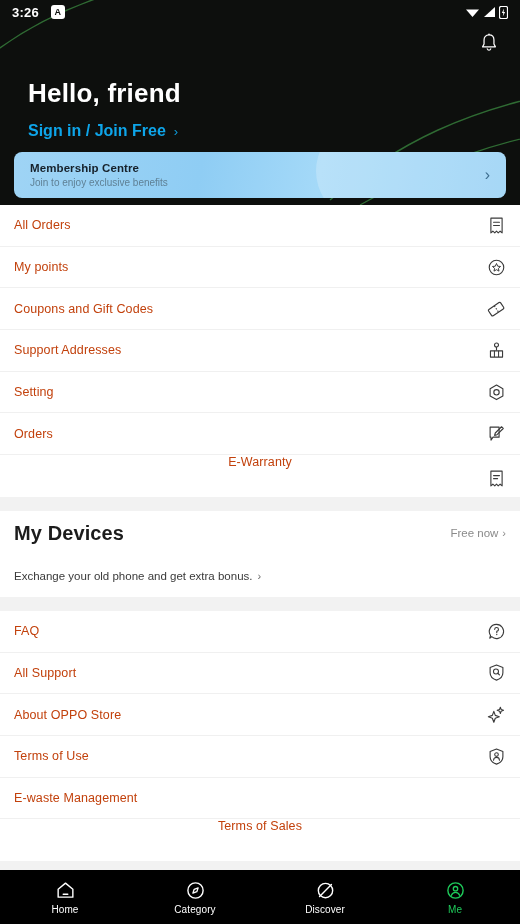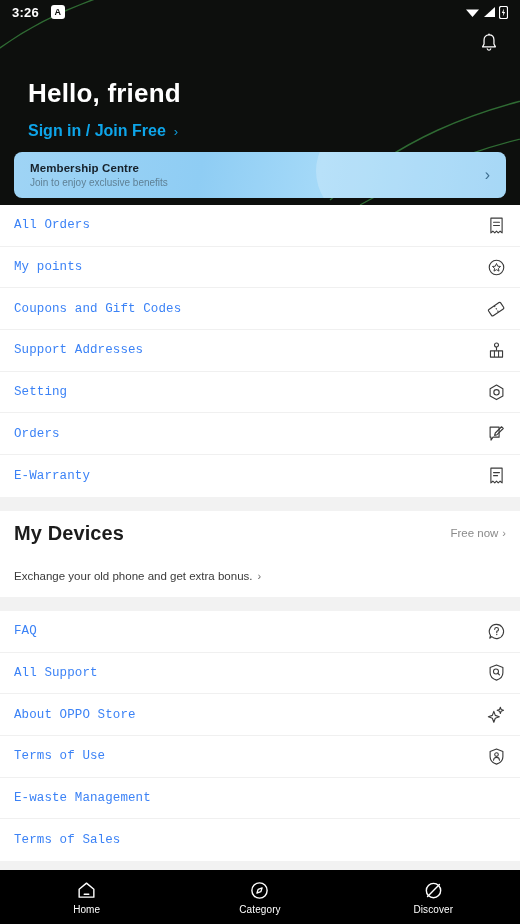--- a/index.html
+++ b/index.html
@@ -99,26 +99,25 @@
   
   .section { background:#ffffff; }
   .gap { height:14px; background:#f2f2f2; }
 
   .row {
     display:flex; align-items:center;
     height:41.7px;
     padding:0 14px;
     border-bottom:1px solid #f0f0f0;
   }
-  .row:last-child { border-bottom:none; }
+  .row:last-child { border-bottom:none;flex-direction:column; }
   .row-label {
     font-size:12.5px;
-    color:#3b82f6;
+    color:#c2410c;
     letter-spacing:.1px;
-    font-family:Liberation Mono, monospace;
   }
   .row-icon { margin-left:auto; display:flex; align-items:center; }
 
   
   .devices-head {
     display:flex; align-items:center;
     height:45px;
     padding:0 14px;
   }
   .devices-title { font-size:20px; color:#1c1c1c; font-weight:bold; letter-spacing:.1px; }
@@ -386,15 +385,23 @@
     </div>
 
     <div class="nav-item">
       <svg width="21" height="21" viewBox="0 0 24 24">
         <circle cx="12" cy="12" r="8.2" fill="none" stroke="currentColor" stroke-width="1.6"></circle>
         <line x1="5.2" y1="18.8" x2="18.8" y2="5.2" stroke="currentColor" stroke-width="1.6" stroke-linecap="round"></line>
       </svg>
       <span class="nav-label">Discover</span>
     </div>
 
+    <div class="nav-item active">
+      <svg width="21" height="21" viewBox="0 0 24 24">
+        <circle cx="12" cy="12" r="8.7" fill="none" stroke="currentColor" stroke-width="1.6"></circle>
+        <circle cx="12" cy="9.9" r="2.5" fill="none" stroke="currentColor" stroke-width="1.5"></circle>
+        <path d="M7.3 17.6 a4.9 4.9 0 0 1 9.4 0" fill="none" stroke="currentColor" stroke-width="1.5" stroke-linecap="round"></path>
+      </svg>
+      <span class="nav-label">Me</span>
+    </div>
   </div>
 
 </div>
 
 </body></html>

